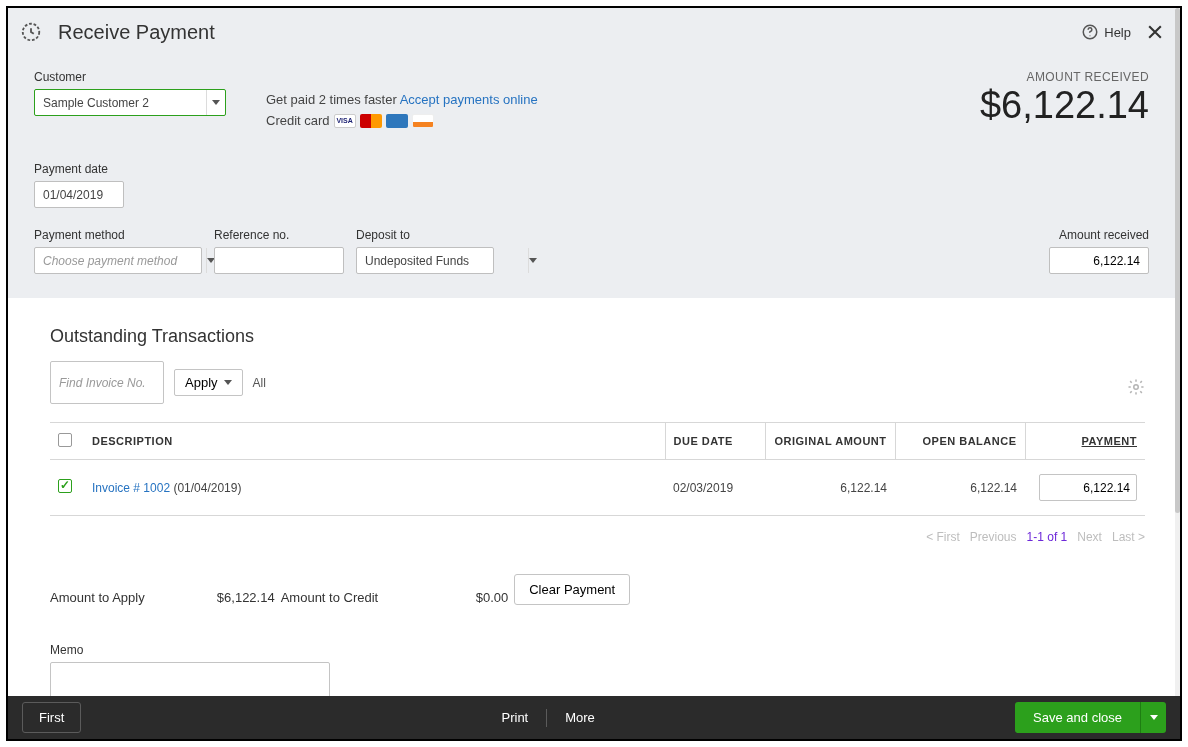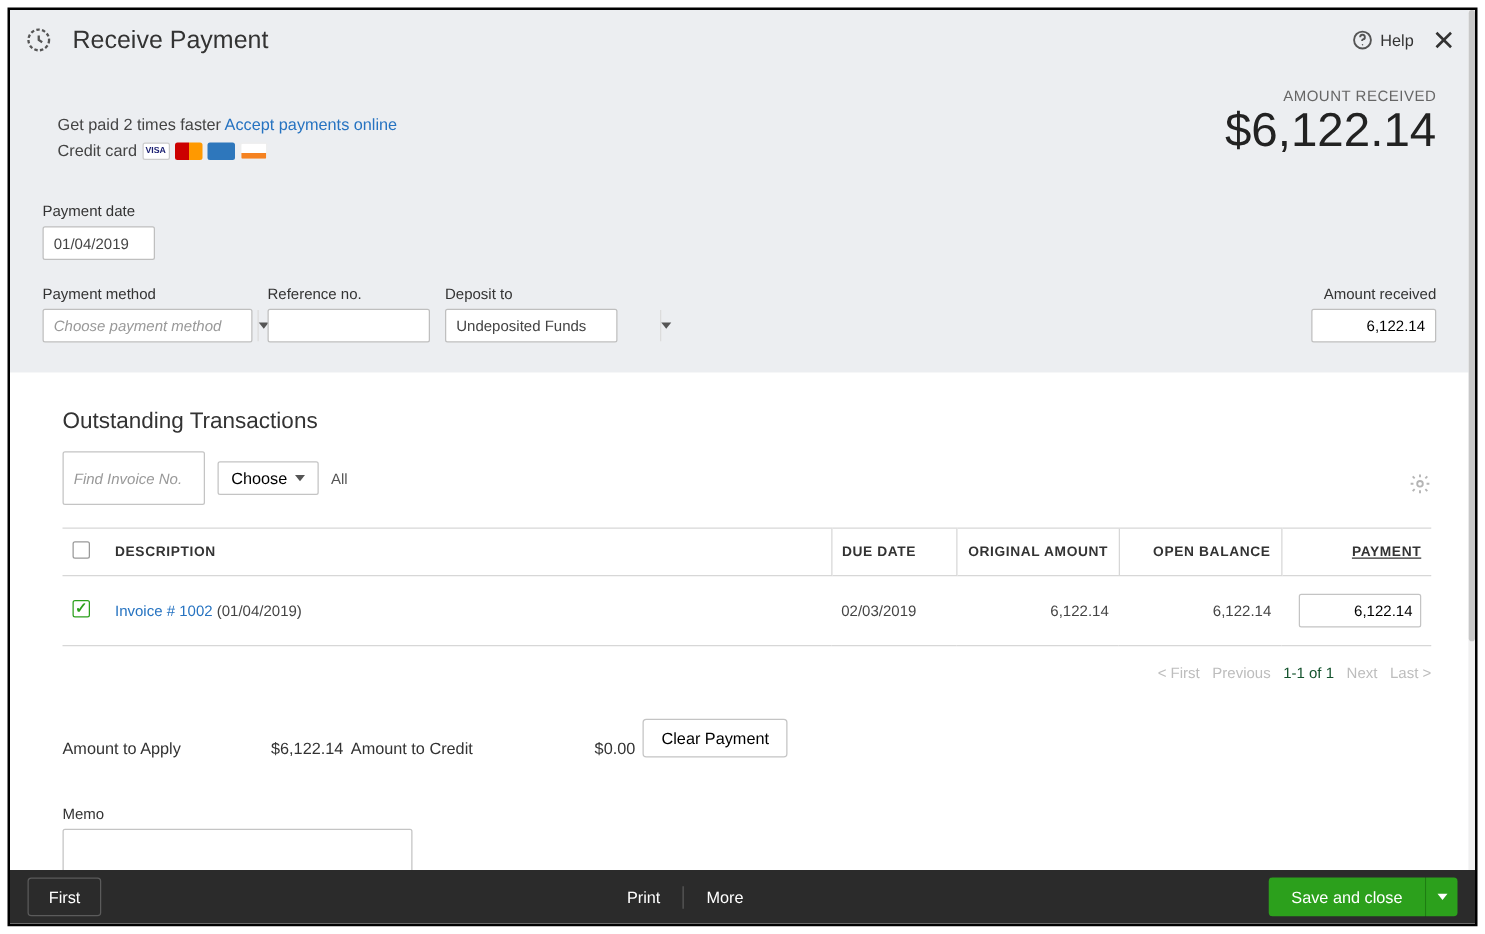--- a/index.html
+++ b/index.html
@@ -50,21 +50,21 @@
   .table th { font-size: 11px; letter-spacing: .5px; color: #333; text-align: left; padding: 10px 8px; border-top: 1px solid #d7d7d7; border-bottom: 1px solid #d7d7d7; font-weight: 700; }
   .table th.r, .table td.r { text-align: right; }
   .table td { font-size: 12px; color: #444; padding: 14px 8px; border-bottom: 1px solid #d7d7d7; }
   .chk { width: 14px; height: 14px; border: 1px solid #999; border-radius: 2px; display: inline-block; cursor: pointer; position: relative; }
   .chk.checked { border-color: #2ca01c; }
   .chk.checked::after { content: "✓"; color: #2ca01c; font-size: 12px; position: absolute; top: -2px; left: 1px; font-weight: bold; }
   .invoice-link { color: #2673c1; cursor: pointer; }
   .pay-cell-input { border: 1px solid #c4c4c4; height: 27px; width: 98px; text-align: right; padding: 0 6px; font-size: 12px; border-radius: 2px; }
 
   .pager { text-align: right; font-size: 12px; color: #bdbdbd; margin-top: 14px; }
-  .pager .active { color: #14532d; }
+  .pager .active { color: #6d28d9; }
 
   .totals { margin-top: 20px; display: flex; align-items: flex-end; gap: 6px; }
   .totals-row { display: flex; gap: 60px; font-size: 13px; color: #333; }
   .totals-row .v { width: 70px; text-align: right; }
   .clear-btn { border: 1px solid #c4c4c4; background: #fff; padding: 7px 14px; border-radius: 3px; font-size: 13px; cursor: pointer; margin-top: 10px; }
 
   .memo-area { margin-top: 38px; }
   .memo-box { border: 1px solid #c4c4c4; width: 280px; height: 52px; border-radius: 2px; resize: none; padding: 6px; font-size: 12px; outline: none; }
 
   .scrollbar { position: absolute; right: 0; top: 0; width: 5px; bottom: 43px; background: #f0f0f0; }
@@ -103,20 +103,29 @@
           </svg>
         <span>Help</span>
       </div>
       <svg class="close-btn" viewBox="0 0 24 24" stroke="#333" stroke-width="2.5">
           <path d="M5 5l14 14M19 5L5 19"></path>
         </svg>
     </div>
 
     <div class="top-section">
       <div class="row">
+        <div class="field-group" style="width:192px;">
+          <div class="label">Customer</div>
+          <div class="select-box green">
+            <input class="select-input" value="Sample Customer 2" style="">
+            <div class="select-caret">
+                <div class="caret-down"></div>
+              </div>
+          </div>
+        </div>
         <div>
           <div class="promo">
             <span>Get paid 2 times faster </span><a>Accept payments online</a>
           </div>
           <div class="cc-row">
             <span>Credit card</span>
             <span class="cc-icon" style="background:#fff;border:1px solid #ccc;color:#1a1f71;font-size:7px;font-weight:bold;text-align:center;line-height:12px;">VISA</span>
             <span class="cc-icon" style="background:linear-gradient(90deg,#cc0000 50%,#ff9900 50%);"></span>
             <span class="cc-icon" style="background:#2e77bc;"></span>
             <span class="cc-icon" style="background:linear-gradient(#fff 60%,#f58220 60%);border:1px solid #eee;"></span>
@@ -163,21 +172,21 @@
           <input class="num-input" value="6,122.14" style="">
         </div>
       </div>
     </div>
 
     <div class="main-panel" style="position:relative;">
       <div class="section-title">Outstanding Transactions</div>
       <div class="filter-row">
         <input class="find-input" placeholder="Find Invoice No." style="">
         <button class="filter-btn">
-          <span>Choose</span>
+          <span>Apply</span>
           <div class="caret-down"></div>
         </button>
         <span class="all-lbl">All</span>
       </div>
       <svg class="gear-btn" width="18" height="18" viewBox="0 0 24 24" fill="none" stroke="#777" stroke-width="2">
           <circle cx="12" cy="12" r="3"></circle>
           <path d="M12 2v3M12 19v3M4.2 4.2l2.1 2.1M17.7 17.7l2.1 2.1M2 12h3M19 12h3M4.2 19.8l2.1-2.1M17.7 6.3l2.1-2.1"></path>
         </svg>
 
       <table class="table">

